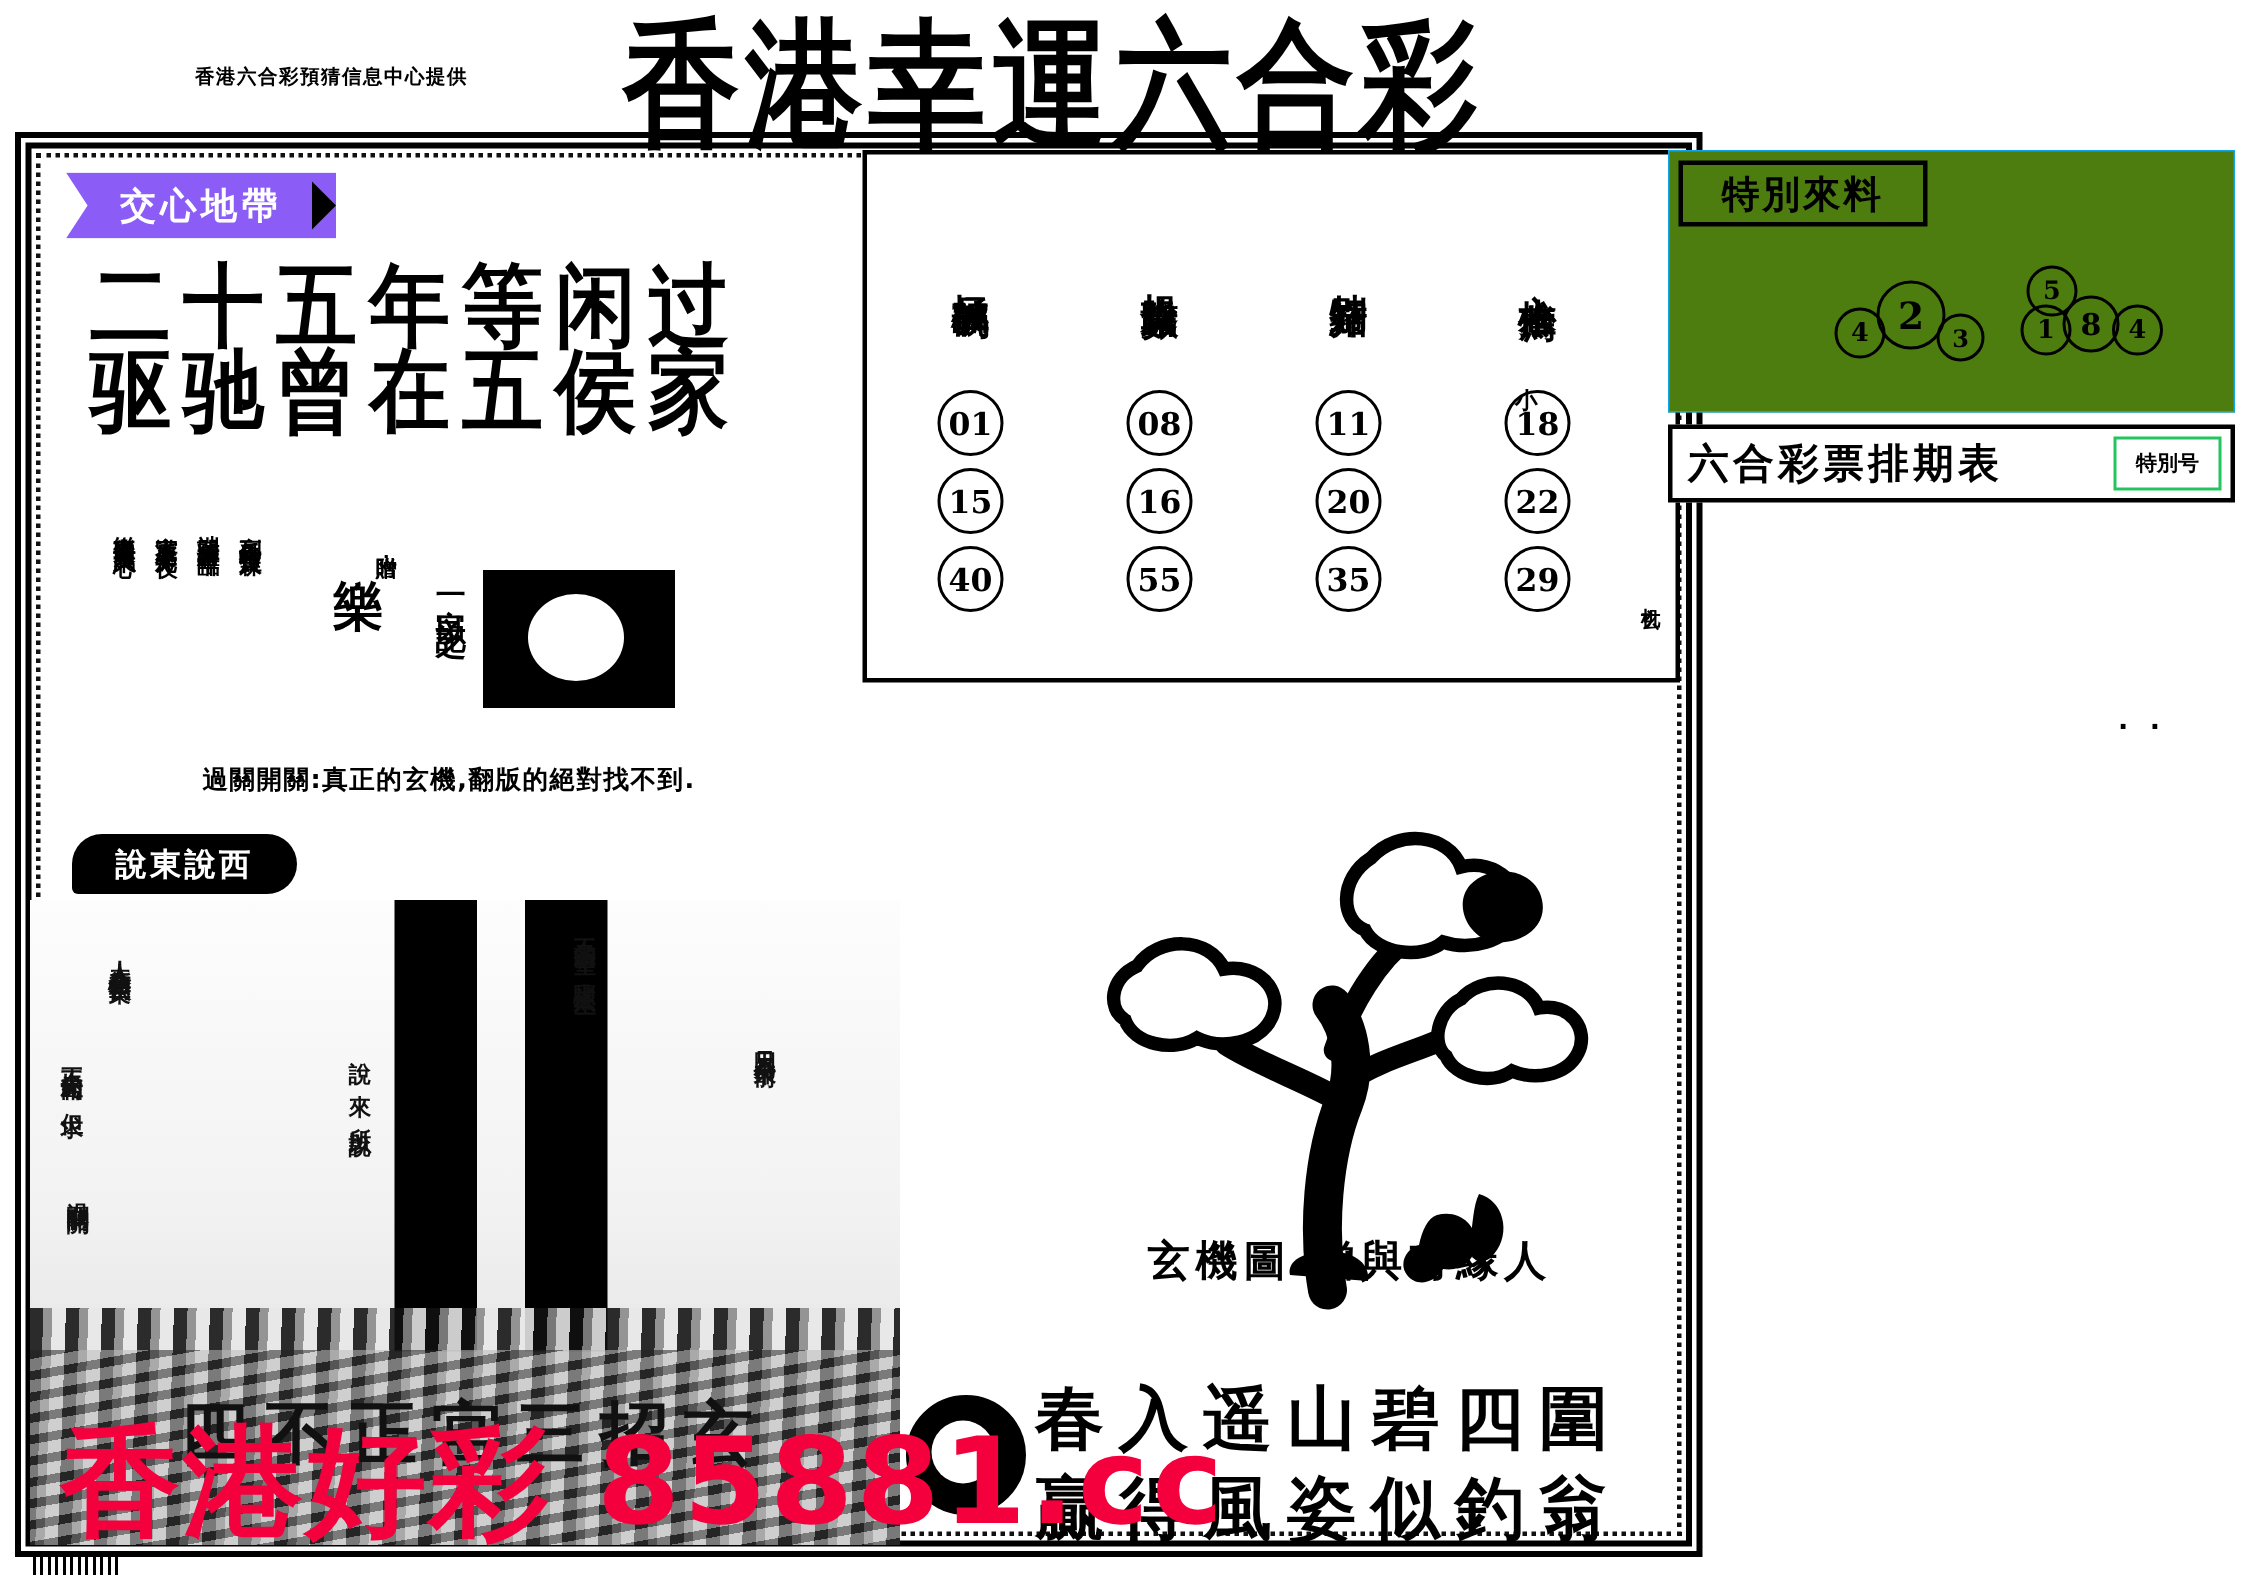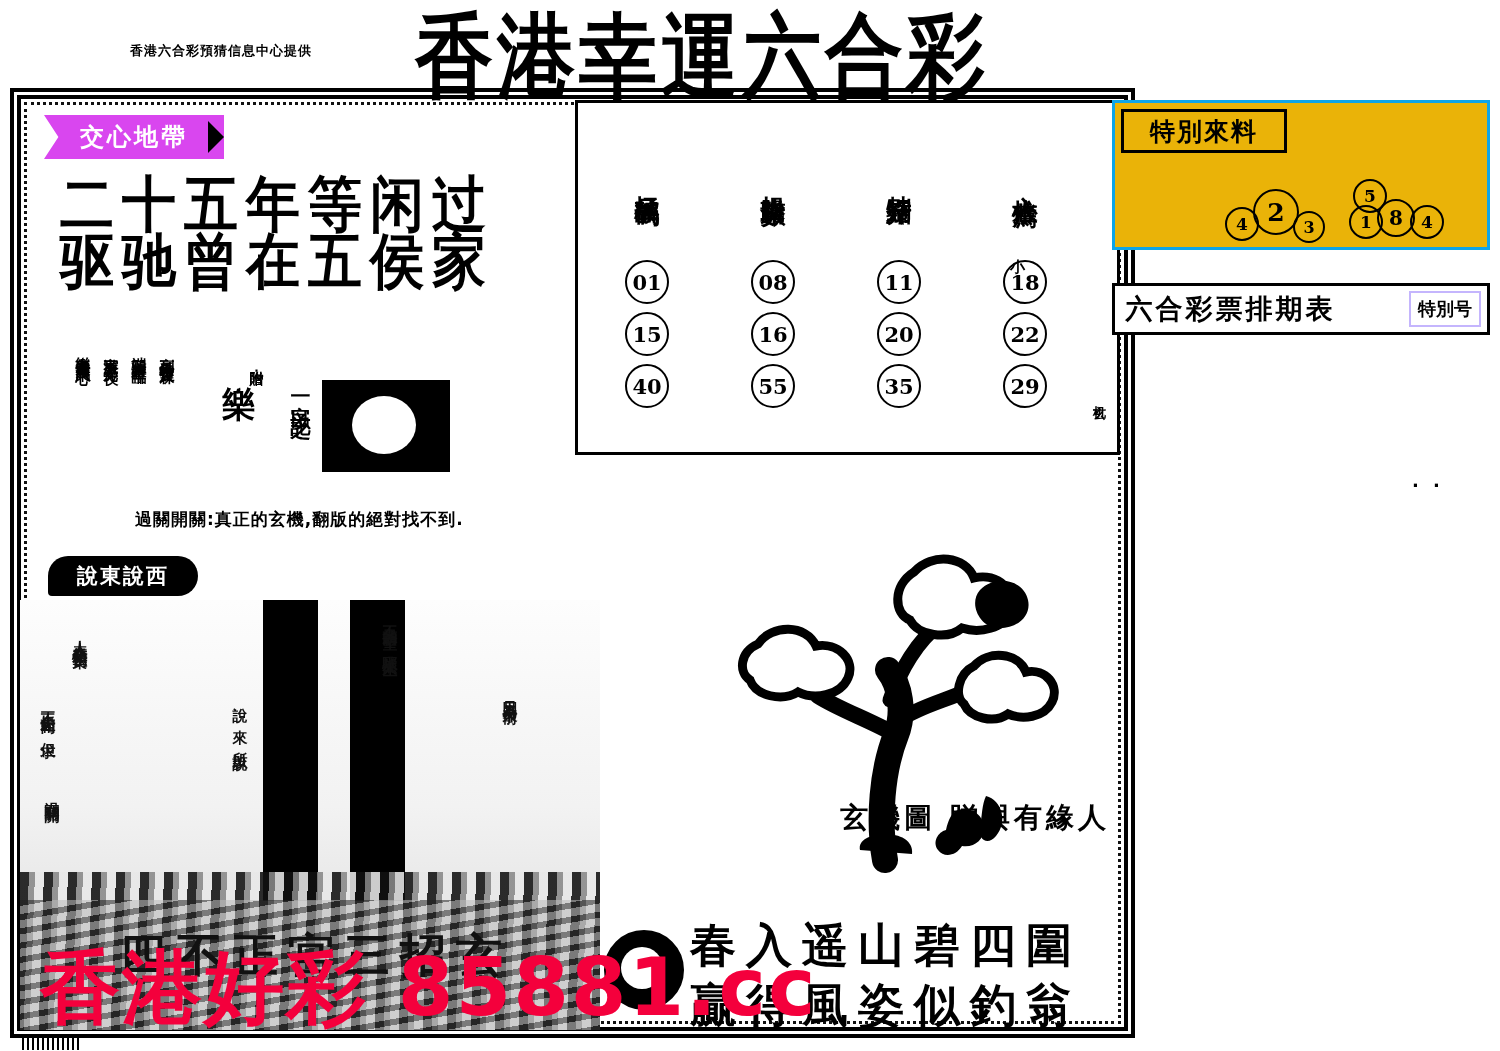--- a/index.html
+++ b/index.html
@@ -16,21 +16,21 @@
             transform:scaleY(1.18);transform-origin:left top;}
 
   
   .frame{position:absolute;left:10px;top:88px;width:1125px;height:950px;
          border:11px double #000;box-sizing:border-box;}
   .frame:before{content:"";position:absolute;left:3px;top:3px;right:3px;bottom:3px;
          border:3px dotted #111;}
 
   
   .ribbon{position:absolute;left:44px;top:115px;width:180px;height:44px;
-          background:#d946ef;color:#fff;font-size:24px;font-weight:bold;
+          background:#8b5cf6;color:#fff;font-size:24px;font-weight:bold;
           display:flex;align-items:center;justify-content:center;letter-spacing:3px;
           clip-path:polygon(0 0,100% 0,100% 100%,0 100%,8% 50%);}
   .ribbon:after{content:"";position:absolute;right:-16px;top:6px;border:16px solid transparent;
           border-left-color:#000;}
   .poem{position:absolute;left:60px;top:172px;width:500px;
         font-family:"DejaVu Serif","Liberation Serif",serif;font-weight:bold;}
   .poem div{font-size:54px;line-height:1.06;letter-spacing:8px;white-space:nowrap;
             transform:scaleY(1.12);transform-origin:left top;}
 
   
@@ -60,37 +60,37 @@
         font-family:"DejaVu Serif","Liberation Serif",serif;}
   .balls{margin-top:14px;}
   .ball{width:40px;height:40px;border:2.5px solid #000;border-radius:50%;
         display:flex;align-items:center;justify-content:center;margin:8px auto;
         font-size:21px;font-weight:bold;font-family:"DejaVu Serif","Liberation Serif",serif;}
   .footnote{position:absolute;left:0;top:315px;width:100%;text-align:center;
         font-size:19px;font-weight:bold;letter-spacing:1px;}
   .xiaozi{position:absolute;left:1010px;top:258px;font-size:15px;font-weight:bold;}
 
   
-  .sp{position:absolute;left:1112px;top:100px;width:378px;height:150px;
-      border:3px solid #0ea5e9;box-sizing:border-box;background:#eab308;}
+  .sp{position:absolute;left:1112px;top:100px;width:378px;height:175px;
+      border:1px solid #0ea5e9;box-sizing:border-box;background:#4d7c0f;}
   .sp-title{position:absolute;left:6px;top:6px;width:160px;height:38px;border:3px solid #000;
       display:flex;align-items:center;justify-content:center;font-size:25px;font-weight:bold;
       letter-spacing:2px;font-family:"DejaVu Serif","Liberation Serif",serif;}
   .sp-balls{position:absolute;left:0;top:70px;width:100%;}
   .sb{position:absolute;border:2.5px solid #000;border-radius:50%;
       display:flex;align-items:center;justify-content:center;font-weight:bold;
       font-family:"DejaVu Serif","Liberation Serif",serif;}
 
   .sched{position:absolute;left:1112px;top:283px;width:378px;height:52px;
       border:3px solid #000;box-sizing:border-box;display:flex;align-items:center;
       background:#fff;gap:31px;}
   .sched-t{flex:1;text-align:center;font-size:27px;font-weight:bold;letter-spacing:3px;
       font-family:"DejaVu Serif","Liberation Serif",serif;}
-  .sched-b{width:68px;height:32px;margin-right:6px;border:2px solid #c4b5fd;
-      display:flex;align-items:center;justify-content:center;font-size:18px;font-weight:bold;margin-left:32px;}
+  .sched-b{width:68px;height:32px;margin-right:6px;border:2px solid #22c55e;
+      display:flex;align-items:center;justify-content:center;font-size:14px;font-weight:bold;margin-left:32px;}
   .rightdots{position:absolute;left:1412px;top:470px;font-size:18px;font-weight:bold;letter-spacing:4px;}
 
   
   .saybubble{position:absolute;left:48px;top:556px;width:150px;height:40px;background:#000;
       color:#fff;border-radius:20px 20px 20px 4px;display:flex;align-items:center;
       justify-content:center;font-size:21px;font-weight:bold;letter-spacing:2px;}
   .photo{position:absolute;left:20px;top:600px;width:580px;height:430px;
       background:#efefef;overflow:hidden;}
   .ph-sky{position:absolute;left:0;top:0;width:100%;height:100%;
       background:linear-gradient(180deg,#fdfdfd 0%,#f2f2f2 48%,#d9d9d9 100%);}
@@ -102,21 +102,21 @@
       opacity:.88;}
   .ground2{position:absolute;left:0;top:300px;width:100%;height:130px;
       background:repeating-linear-gradient(170deg,#222 0 6px,#bbb 6px 14px);opacity:.55;}
   .hand{position:absolute;font-size:15px;font-weight:bold;writing-mode:vertical-rl;
       text-orientation:upright;letter-spacing:2px;color:#111;}
   .photo-cap{position:absolute;left:120px;top:925px;font-size:46px;font-weight:bold;
       letter-spacing:10px;color:#111;font-family:Liberation Serif, serif;}
 
   
   .treebox{position:absolute;left:700px;top:520px;width:400px;height:360px;}
-  .cap-tree{position:absolute;left:690px;top:799px;width:420px;text-align:right;
+  .cap-tree{position:absolute;left:690px;top:822px;width:420px;text-align:center;
       font-size:28px;font-weight:bold;letter-spacing:4px;
       font-family:"DejaVu Serif","Liberation Serif",serif;}
   .bagua{position:absolute;left:604px;top:930px;width:72px;height:72px;border-radius:50%;
       border:4px solid #000;background:#000;}
   .bagua:before{content:"";position:absolute;left:13px;top:13px;width:42px;height:42px;
       border-radius:50%;background:#fff;}
   .coupletA{position:absolute;left:690px;top:915px;font-size:46px;font-weight:bold;
       letter-spacing:10px;white-space:nowrap;
       font-family:"DejaVu Serif","Liberation Serif",serif;}
   .coupletB{position:absolute;left:690px;top:975px;font-size:46px;font-weight:bold;

